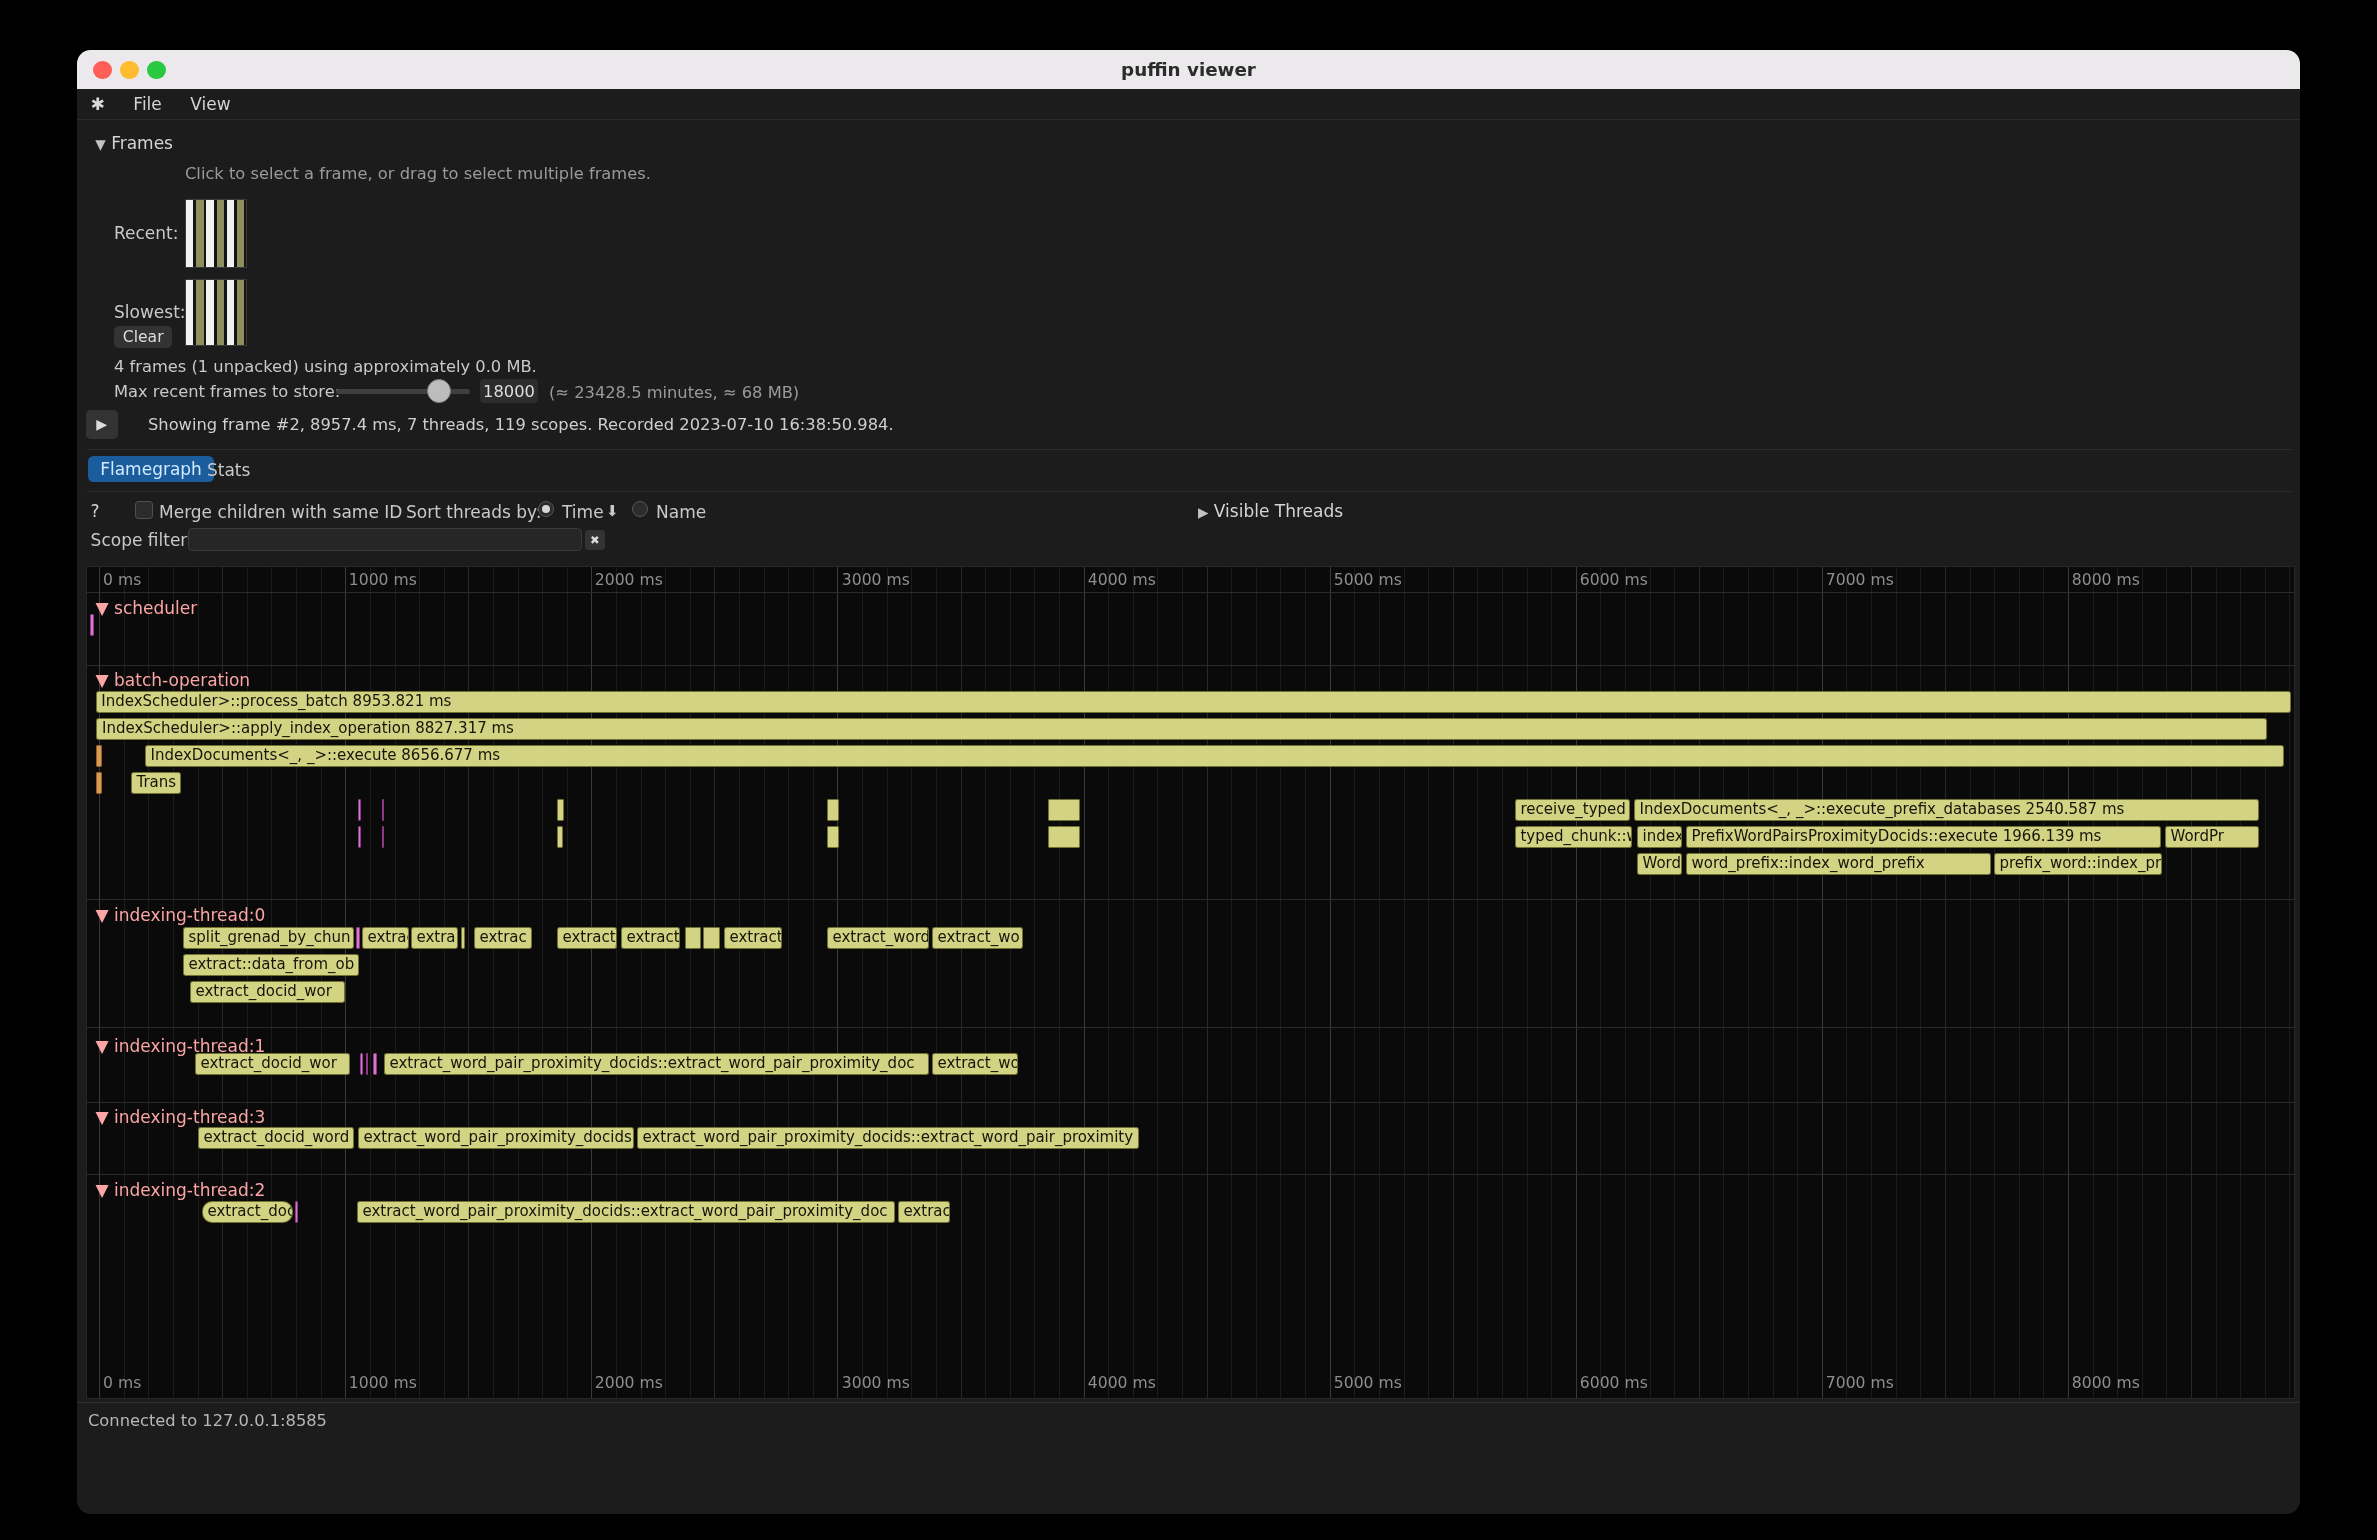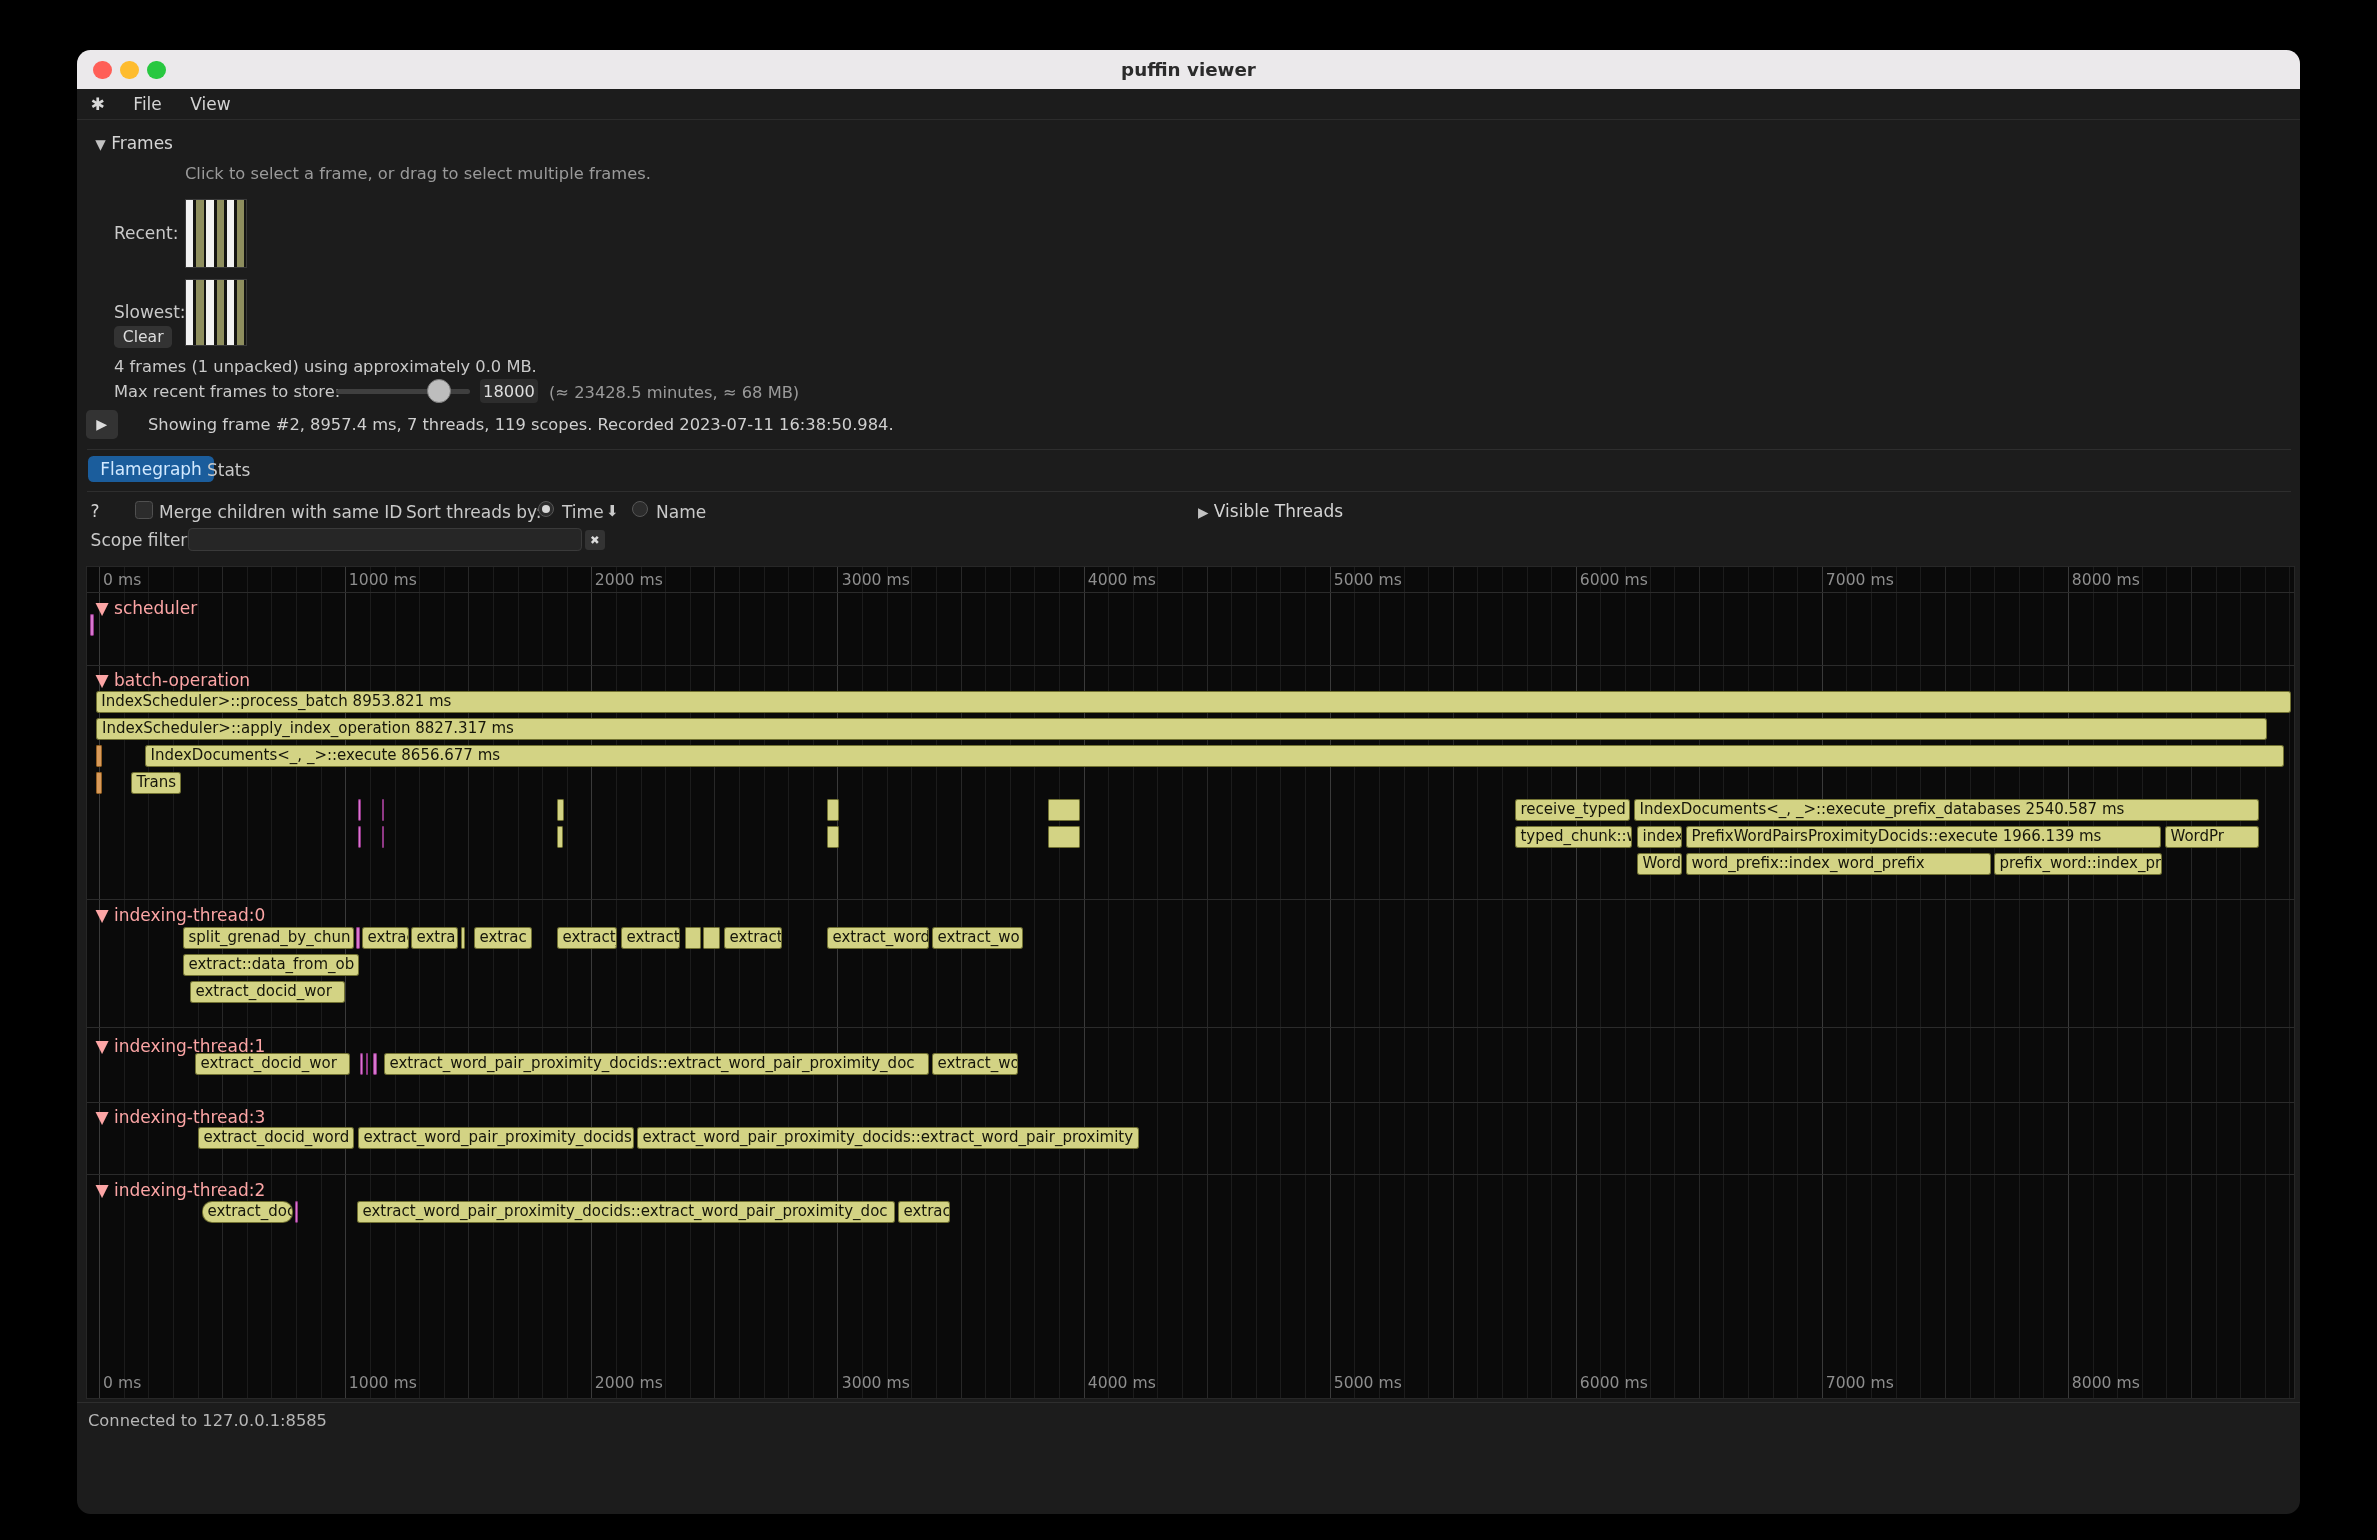--- a/index.html
+++ b/index.html
@@ -142,21 +142,21 @@
 
   <div class="label" style="left:37px; top:332px; font-size:16.3px;">Max recent frames to store:</div>
   <div class="slider-track" style="left:259px; top:339px; width:134px;"></div>
   <div class="slider-knob" style="left:350px; top:329px;"></div>
   <div class="value-box" style="left:403px; top:329px; width:58px; height:24.4px;">18000</div>
   <div class="label dim" style="left:472px; top:333px; font-size:16.3px;">(≈ 23428.5 minutes, ≈ 68 MB)</div>
 
   <div class="btn" style="left:8.8px; top:360px; width:32px; height:28.5px; font-size:14.2px;">
       <span>▶</span>
     </div>
-  <div class="label" style="left:71px; top:365px; font-size:16.3px; color:#cfcfcf;">Showing frame #2, 8957.4 ms, 7 threads, 119 scopes. Recorded 2023-07-11 16:38:50.984.</div>
+  <div class="label" style="left:71px; top:365px; font-size:16.3px; color:#cfcfcf;">Showing frame #2, 8957.4 ms, 7 threads, 119 scopes. Recorded 2023-07-10 16:38:50.984.</div>
 
   <div class="sep" style="top:399px;"></div>
 
   <div class="tab-selected" style="left:11px; top:406px; height:26px; padding:0 12.2px;">Flamegraph</div>
   <div class="label" style="left:130px; top:410px;">Stats</div>
 
   <div class="sep" style="top:441px;"></div>
 
   <div class="label" style="left:13.6px; top:451px; color:#d4d4d4;">?</div>
   <div class="checkbox" style="left:58px; top:451px;"></div>

